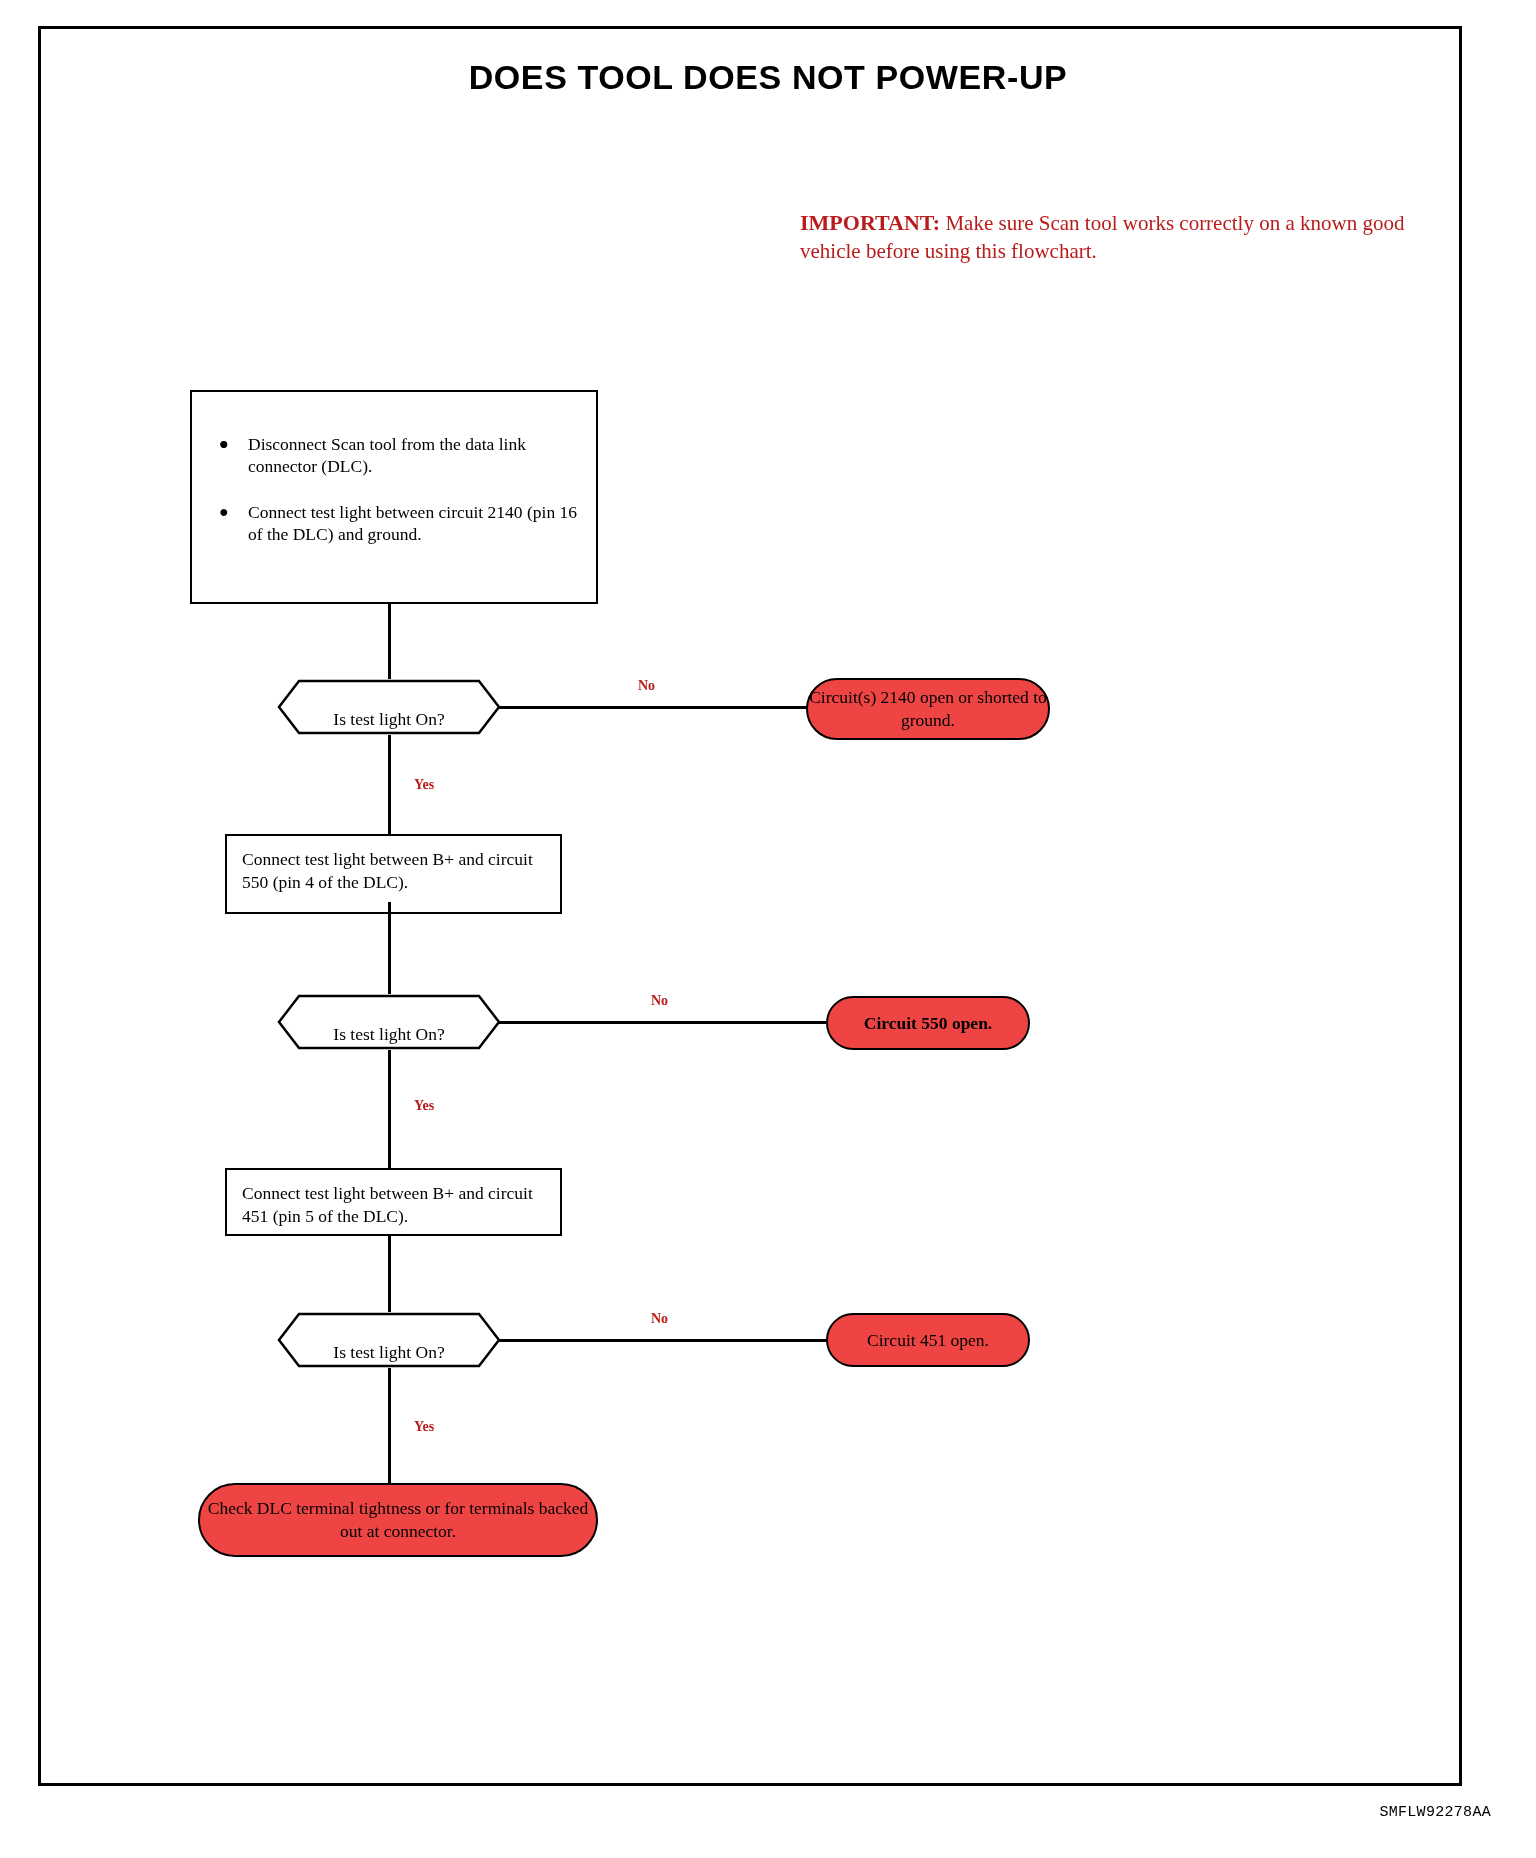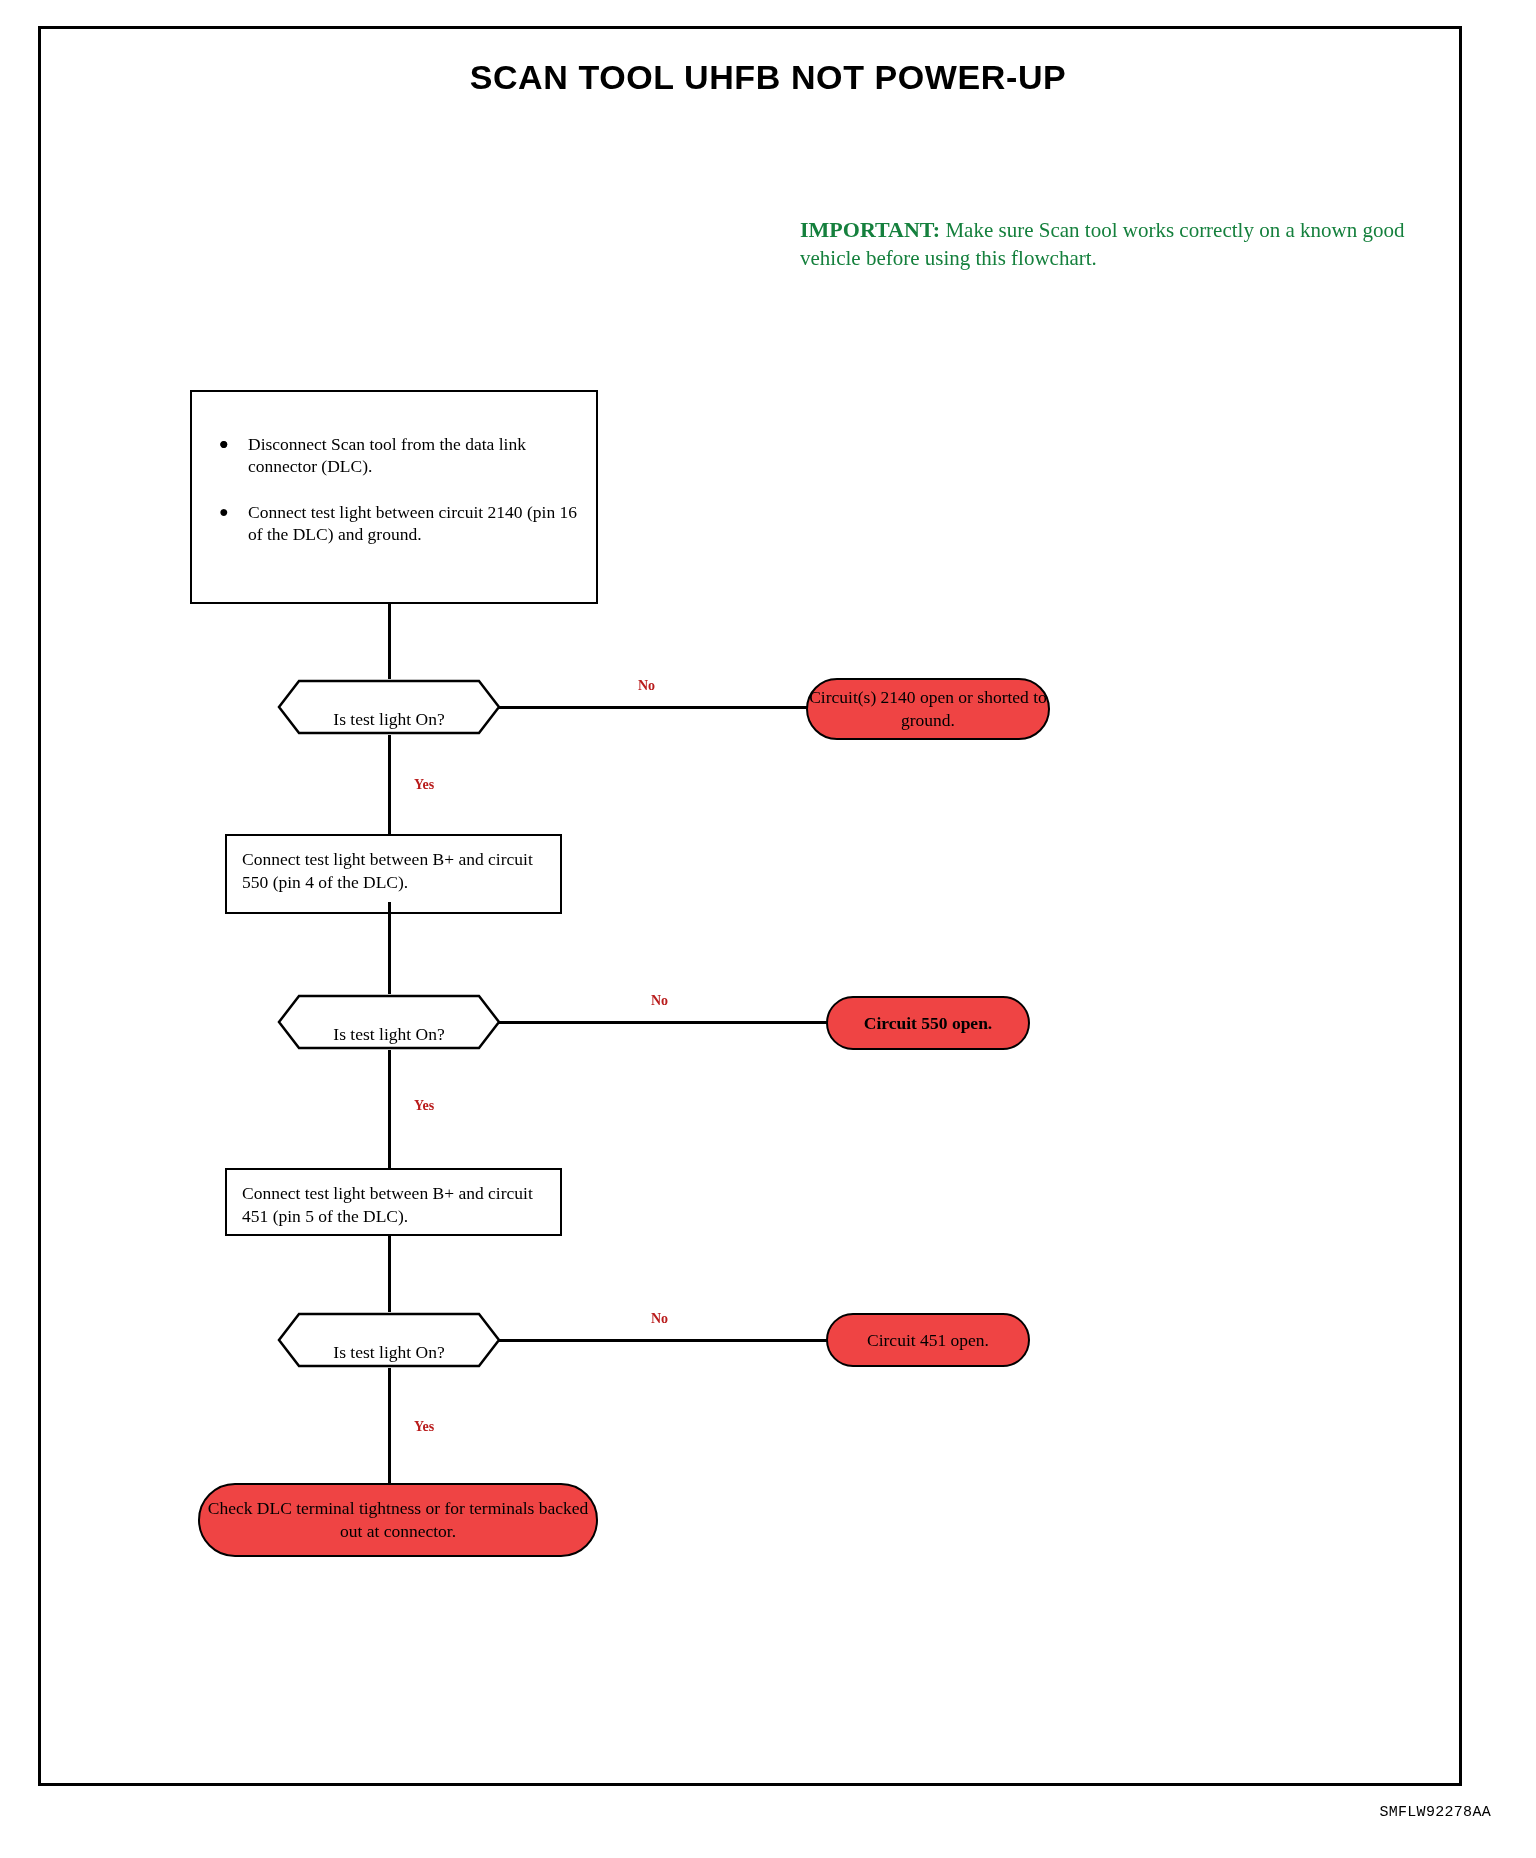--- a/index.html
+++ b/index.html
@@ -38,26 +38,26 @@
     font-weight: bold;
     font-size: 34px;
     letter-spacing: 0.6px;
     color: #000;
   }
 
   
   #important-note {
     position: absolute;
     left: 800px;
-    top: 215px;
+    top: 208px;
     width: 620px;
     font-family: "Liberation Serif", serif;
     font-size: 21px;
     line-height: 1.32;
-    color: #15803d;
+    color: #b91c1c;
   }
   #important-note .imp-label {
     font-weight: bold;
     font-size: 22px;
   }
 
   
   .proc-box {
     position: absolute;
     border: 2.5px solid #000;
@@ -185,21 +185,21 @@
     font-size: 15px;
     letter-spacing: 0.3px;
     color: #000;
   }
 </style>
 </head>
 <body>
 
 <div id="page-frame"></div>
 
-<div id="doc-title">SCAN TOOL UHFB NOT POWER-UP</div>
+<div id="doc-title">DOES TOOL DOES NOT POWER-UP</div>
 
 <div id="important-note"><span class="imp-label">IMPORTANT:</span><span> Make sure Scan tool works correctly on a known good vehicle before using this flowchart.</span></div>
 
 <div class="proc-box" id="box-initial">
   <ul>
     <li>
       <span class="bullet">●</span>
     </li>
     <li>
       <span class="bullet">●</span>

